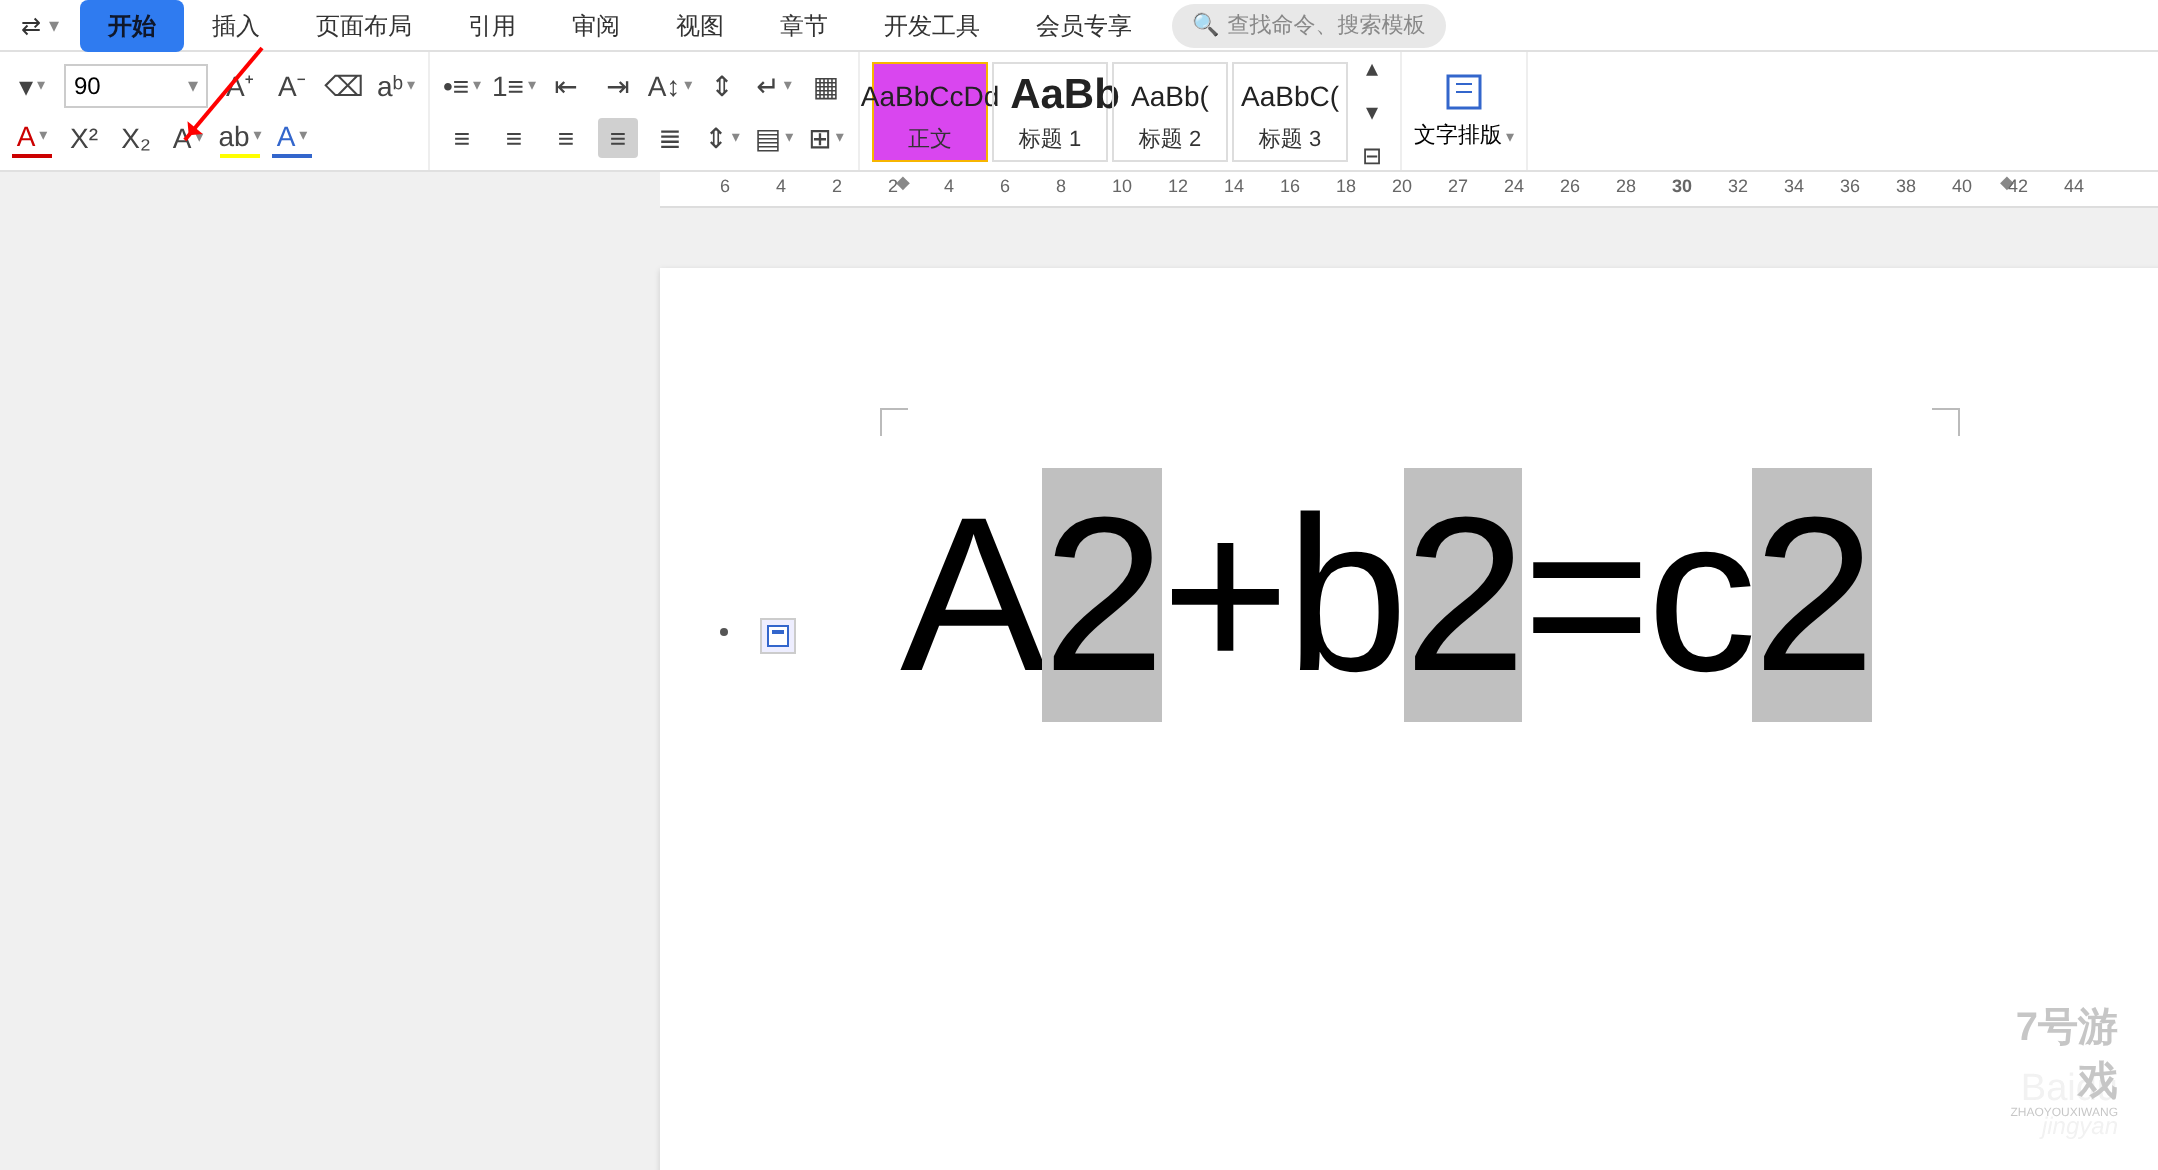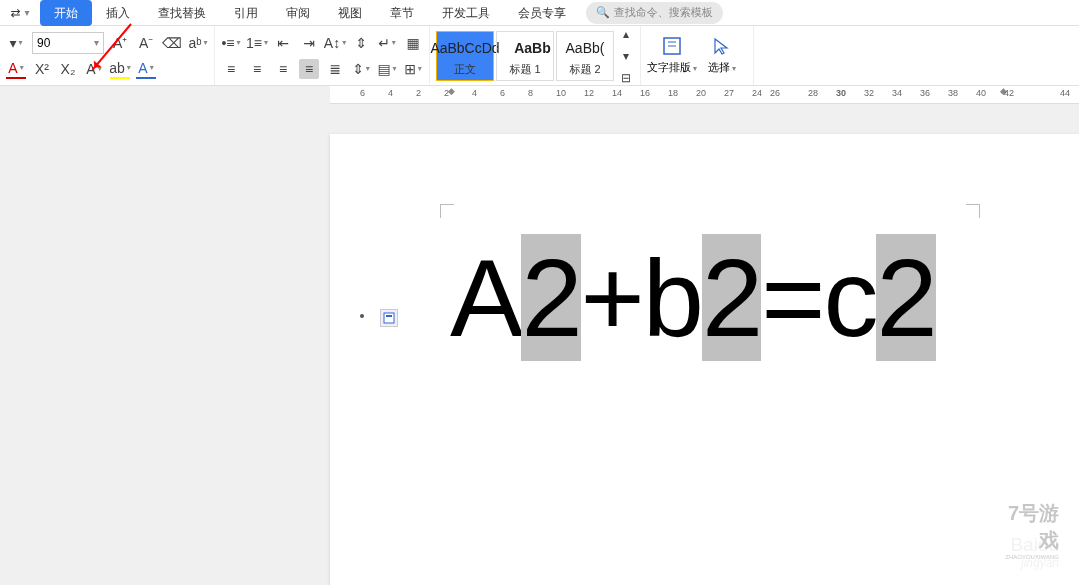--- a/index.html
+++ b/index.html
@@ -1,32 +1,32 @@
 <!DOCTYPE html>
 <html><head>
 <meta charset="utf-8">
 <style>
   * { margin: 0; padding: 0; box-sizing: border-box; font-family: "Microsoft YaHei", sans-serif; }
   body { width: 1079px; height: 585px; background: #f0f0f0; overflow: hidden; position: relative; }
   .tabs { display: flex; align-items: center; height: 26px; background: #fff; font-size: 12px; color: #333; border-bottom: 1px solid #e0e0e0; }
   .tab { padding: 0 14px; height: 26px; line-height: 26px; cursor: pointer; }
-  .tab.active { background: #2f7bf0; color: #ffffff; border-radius: 4px; }
+  .tab.active { background: #2f7bf0; color: #0f172a; border-radius: 4px; font-weight: bold; }
   .tab-pre { width: 40px; display: flex; align-items: center; justify-content: center; gap: 4px; }
   .ribbon { display: flex; height: 60px; background: #fff; border-bottom: 1px solid #e0e0e0; font-size: 12px; }
   .group { display: flex; flex-direction: column; justify-content: center; padding: 2px 6px; border-right: 1px solid #eee; }
   .row { display: flex; align-items: center; gap: 6px; height: 26px; }
   .font-size-box { width: 72px; height: 22px; border: 1px solid #ccc; display: flex; align-items: center; padding: 0 4px; font-size: 12px; position: relative; }
   .font-size-box:after { content: "▾"; position: absolute; right: 4px; font-size: 10px; color: #888; }
   .ico { width: 20px; height: 20px; display: flex; align-items: center; justify-content: center; cursor: pointer; font-size: 14px; color: #444; position: relative; }
   .ico.small { width: 16px; font-size: 12px; }
   .drop:after { content: "▾"; font-size: 8px; color: #888; margin-left: 2px; }
   .style-box { width: 58px; height: 50px; border: 1px solid #ddd; display: flex; flex-direction: column; align-items: center; justify-content: center; font-size: 11px; cursor: pointer; }
-  .style-box.selected { border-color: #f7b500; background: #3b82f6; }
+  .style-box.selected { border-color: #f7b500; background: #d946ef; }
   .style-preview { font-size: 14px; height: 28px; display: flex; align-items: center; color: #222; }
-  .style-preview.bold { font-weight: bold; font-size: 14px; margin-left: 15px; }
+  .style-preview.bold { font-weight: bold; font-size: 21px; margin-left: 15px; }
   .style-label { font-size: 11px; color: #333; }
   .big-btn { width: 50px; display: flex; flex-direction: column; align-items: center; justify-content: center; gap: 4px; font-size: 11px; cursor: pointer; padding: 4px 0; }
   .big-btn svg { width: 20px; height: 20px; }
   .search { background: #e8e8e8; border-radius: 12px; height: 22px; display: flex; align-items: center; padding: 0 10px; font-size: 11px; color: #888; margin-left: 6px; }
   .ruler { height: 18px; background: #fff; display: flex; align-items: center; position: relative; border-bottom: 1px solid #ddd; font-size: 9px; color: #666; margin-left: 330px; }
   .ruler .tick { position: absolute; top: 2px; }
   .ruler .marker { position: absolute; top: 0; color: #888; }
   .canvas { position: absolute; top: 104px; left: 0; right: 0; bottom: 0; background: #f0f0f0; }
   .page { position: absolute; left: 330px; top: 30px; width: 760px; height: 460px; background: #fff; box-shadow: 0 1px 3px rgba(0,0,0,0.15); }
   .corner { position: absolute; width: 14px; height: 14px; border-color: #bbb; }
@@ -45,21 +45,21 @@
 </head>
 <body>
 
 <div class="tabs">
   <div class="tab-pre">
     <span>⇄</span>
     <span style="font-size:10px;color:#888;">▾</span>
   </div>
   <div class="tab active">开始</div>
   <div class="tab">插入</div>
-  <div class="tab">查找替换</div>
+  <div class="tab">页面布局</div>
   <div class="tab">引用</div>
   <div class="tab">审阅</div>
   <div class="tab">视图</div>
   <div class="tab">章节</div>
   <div class="tab">开发工具</div>
   <div class="tab">会员专享</div>
   <div class="search">
     <span style="margin-right:4px;">🔍</span>
     <span>查找命令、搜索模板</span>
   </div>
@@ -117,41 +117,39 @@
       <div class="style-label">正文</div>
     </div>
     <div class="style-box">
       <div class="style-preview bold">AaBb</div>
       <div class="style-label">标题 1</div>
     </div>
     <div class="style-box">
       <div class="style-preview">AaBb(</div>
       <div class="style-label">标题 2</div>
     </div>
+    <div class="style-box">
+      <div class="style-preview">AaBbC(</div>
+      <div class="style-label">标题 3</div>
+    </div>
     <div style="display:flex;flex-direction:column;gap:2px;margin-left:2px;">
       <span class="ico small">▴</span>
       <span class="ico small">▾</span>
       <span class="ico small">⊟</span>
     </div>
   </div>
 
   <div class="group" style="flex-direction:row;">
     <div class="big-btn">
       <svg>
           <rect x="2" y="2" width="16" height="16" fill="none" stroke="#36c" stroke-width="1.5"></rect>
           <line x1="6" y1="6" x2="14" y2="6" stroke="#36c"></line>
           <line x1="6" y1="10" x2="14" y2="10" stroke="#36c"></line>
         </svg>
       <span class="drop">文字排版</span>
-    </div>
-    <div class="big-btn">
-      <svg>
-          <path d="M3 3 L3 17 L7 13 L10 18 L12 17 L9 12 L15 12 Z" fill="none" stroke="#36c" stroke-width="1.2"></path>
-        </svg>
-      <span class="drop">选择</span>
     </div>
   </div>
 </div>
 
 <div class="ruler">
   <span class="marker" style="left:118px;">◆</span>
   <span class="marker" style="left:670px;">◆</span>
 <span class="tick" style="left: 30px;">6</span>
     <span class="tick" style="left: 58px;">4</span>
     <span class="tick" style="left: 86px;">2</span>
@@ -160,30 +158,30 @@
     <span class="tick" style="left: 170px;">6</span>
     <span class="tick" style="left: 198px;">8</span>
     <span class="tick" style="left: 226px;">10</span>
     <span class="tick" style="left: 254px;">12</span>
     <span class="tick" style="left: 282px;">14</span>
     <span class="tick" style="left: 310px;">16</span>
     <span class="tick" style="left: 338px;">18</span>
     <span class="tick" style="left: 366px;">20</span>
     <span class="tick" style="left: 394px;">27</span>
     <span class="tick" style="left: 422px;">24</span>
-    <span class="tick" style="left: 440px;">26</span>
+    <span class="tick" style="left: 450px;">26</span>
     <span class="tick" style="left: 478px;">28</span>
     <span class="tick" style="left: 506px; font-weight: bold;">30</span>
     <span class="tick" style="left: 534px;">32</span>
     <span class="tick" style="left: 562px;">34</span>
     <span class="tick" style="left: 590px;">36</span>
     <span class="tick" style="left: 618px;">38</span>
     <span class="tick" style="left: 646px;">40</span>
     <span class="tick" style="left: 674px;">42</span>
-    <span class="tick" style="left: 730px;">44</span>
+    <span class="tick" style="left: 702px;">44</span>
   </div>
 
 <div class="canvas">
   <div class="page">
     <div class="corner tl"></div>
     <div class="corner tr"></div>
     <div class="dot"></div>
     <div class="paste-hint">
       <svg width="12" height="12">
           <rect x="1" y="1" width="10" height="10" fill="#fff" stroke="#36c"></rect>

